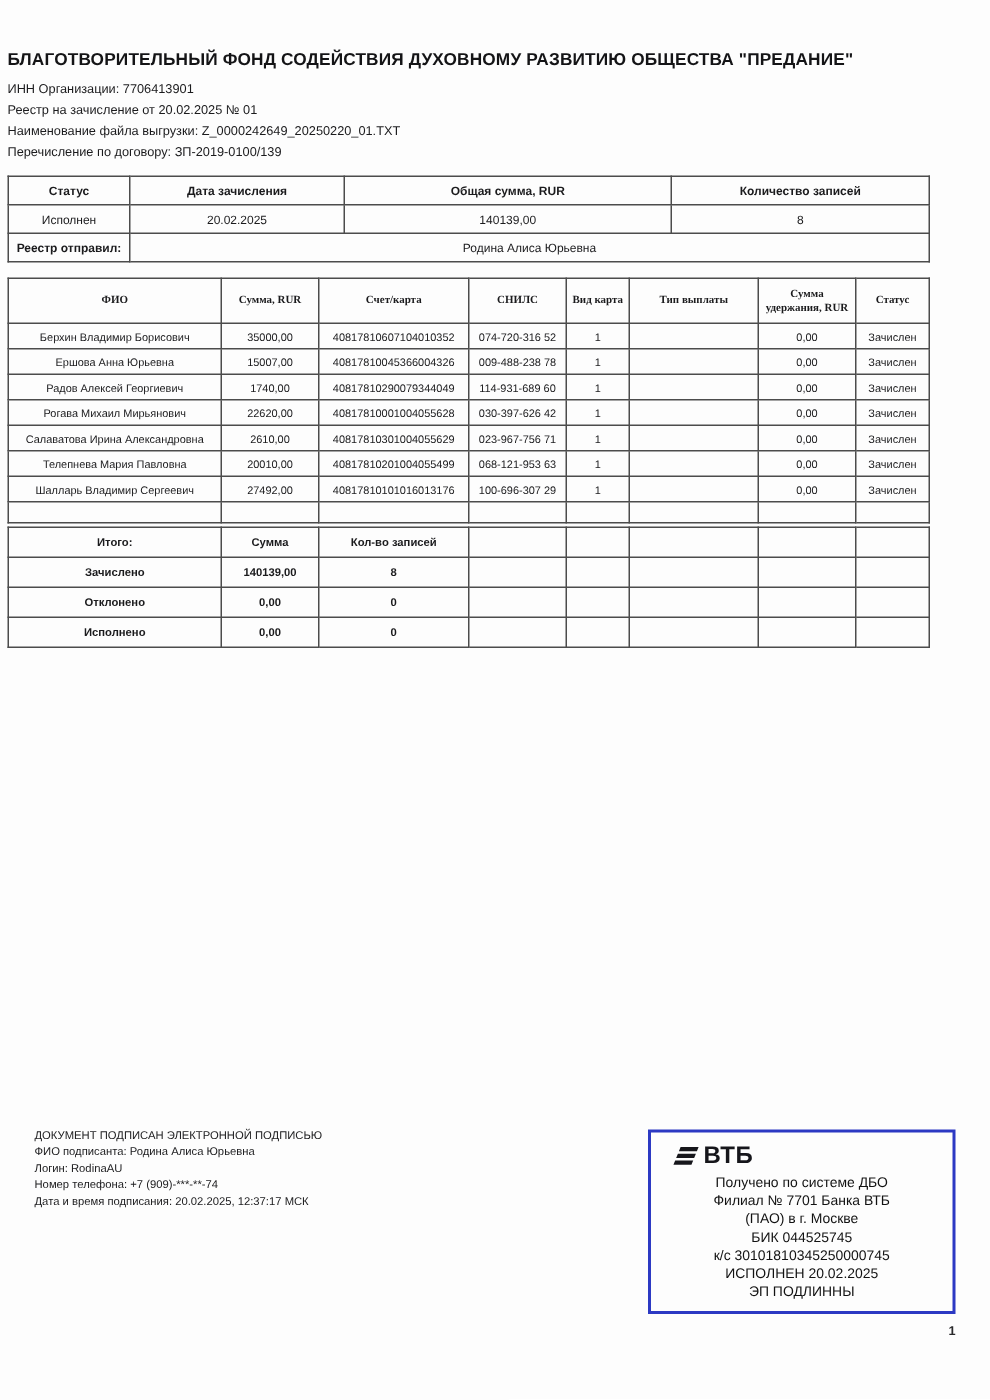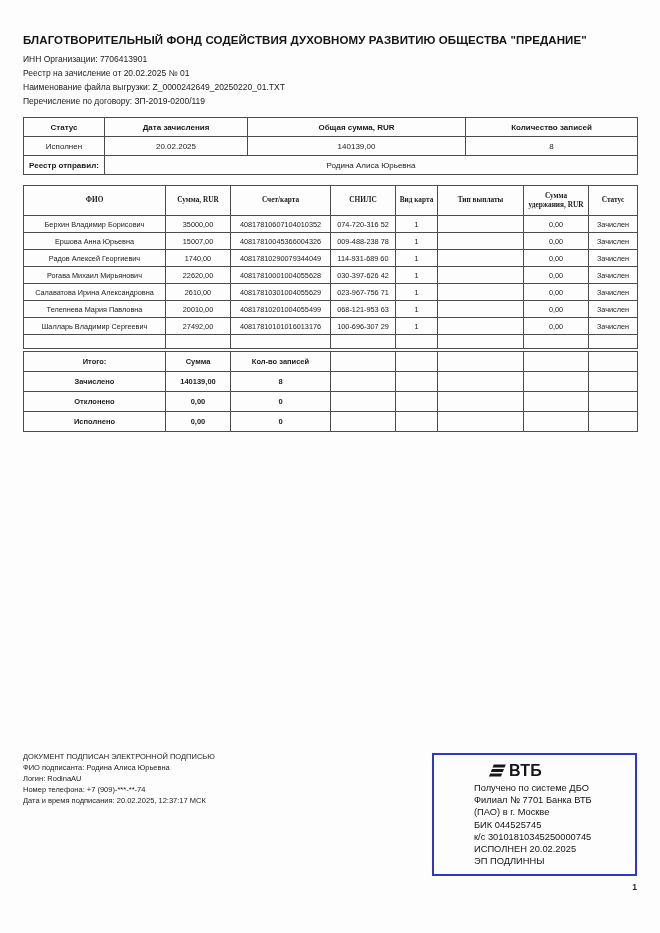--- a/index.html
+++ b/index.html
@@ -6,21 +6,21 @@
   html, body { margin: 0; padding: 0; background: #ffffff; }
   .page {
     position: relative;
     width: 660px;
     height: 933px;
     background: #fdfdfd;
     font-family: "Liberation Sans", sans-serif;
     color: #1b1b1d;
     overflow: hidden;
   }
-  .content { padding: 0 23px; }
+  .content { padding: 0 5px; }
 
   .doc-title {
     margin: 34px 0 6px 0;
     font-size: 11.5px;
     font-weight: 700;
     letter-spacing: 0.1px;
     color: #141416;
   }
   .info-line {
     font-size: 8.5px;
@@ -68,36 +68,36 @@
   }
 
   .stamp {
     position: absolute;
     left: 432px;
     top: 753px;
     width: 205px;
     height: 123px;
     border: 2px solid #2c39c3;
     background: #fdfdfd;
-    padding-left: 40px;
   }
   .stamp-logo {
     display: flex;
     align-items: center;
     padding: 7px 0 0 13px;
   }
   .stamp-logo svg { display: block; margin-right: 3px; }
   .stamp-logo-text {
     font-size: 16px;
     font-weight: 700;
     letter-spacing: 0.3px;
     color: #16161b;
   }
   .stamp-lines {
     margin-top: 2px;
+    text-align: center;
     font-size: 9.3px;
     line-height: 12.2px;
     color: #121212;
   }
 
   .page-number {
     position: absolute;
     right: 23px;
     top: 882px;
     font-size: 8.5px;
@@ -110,21 +110,21 @@
 
 <div class="page">
   <div class="content">
 
     <h1 class="doc-title">БЛАГОТВОРИТЕЛЬНЫЙ ФОНД СОДЕЙСТВИЯ ДУХОВНОМУ РАЗВИТИЮ ОБЩЕСТВА "ПРЕДАНИЕ"</h1>
 
     <div>
       <div class="info-line">ИНН Организации: 7706413901</div>
       <div class="info-line">Реестр на зачисление от 20.02.2025 № 01</div>
       <div class="info-line">Наименование файла выгрузки: Z_0000242649_20250220_01.TXT</div>
-      <div class="info-line">Перечисление по договору: ЗП-2019-0200/119</div>
+      <div class="info-line">Перечисление по договору: ЗП-2019-0100/139</div>
     </div>
 
     <table class="t1">
       <colgroup>
         <col style="width:81px">
           <col style="width:143px">
           <col style="width:218px">
           <col style="width:172px">
       </colgroup>
       <thead>

